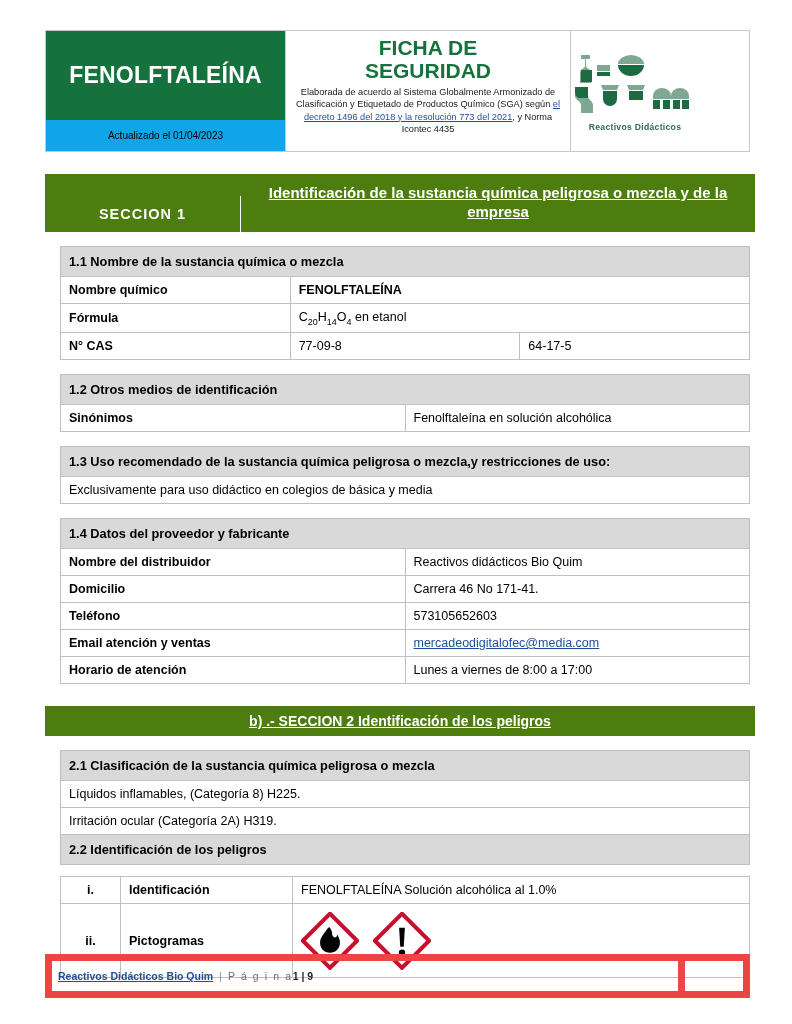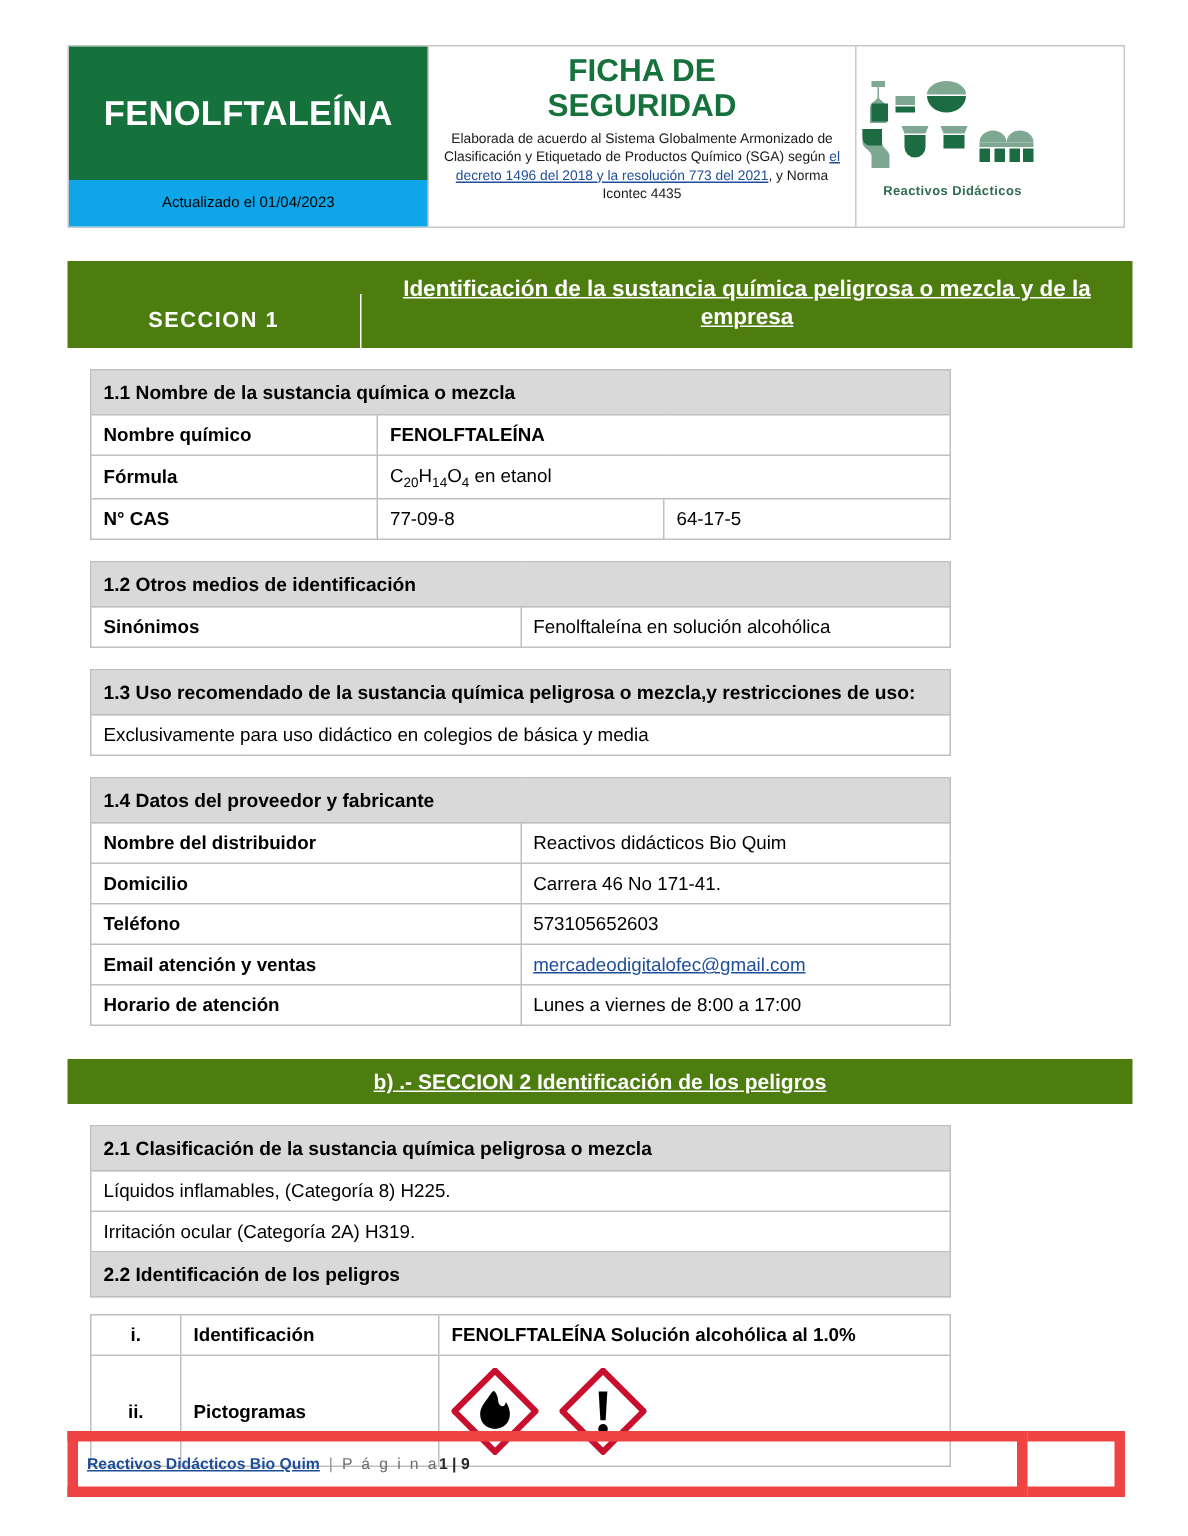--- a/index.html
+++ b/index.html
@@ -143,21 +143,21 @@
     font-weight: bold;
   }
   .section-banner.single .sb-only {
     text-align: center;
     width: 100%;
     text-decoration: underline;
   }
 
   
   .tbl {
-    width: 574px;
+    width: 690px;
     margin-left: 15px;
     border-collapse: collapse;
     table-layout: fixed;
     margin-top: 14px;
   }
   .tbl td, .tbl th {
     border: 1px solid #bfbfbf;
     padding: 6px 8px;
     font-size: 12.5px;
     vertical-align: middle;
@@ -180,21 +180,21 @@
   
   .tbl-roman .rn {
     width: 60px;
     text-align: center;
     font-weight: bold;
   }
   .tbl-roman .rl {
     width: 172px;
     font-weight: bold;
   }
-  .tbl-roman .rv { font-weight: bold; }
+  .tbl-roman .rv { font-weight: normal; }
   .picto-row td { height: 74px; }
   .picto-cell { padding-left: 12px; }
   .pictos { display: flex; gap: 14px; align-items: center; }
 
   
   .footer {
     position: absolute;
     left: 45px;
     bottom: 26px;
     width: 705px;
@@ -334,21 +334,21 @@
     <tr>
       <td class="lbl-cell">Domicilio</td>
       <td>Carrera 46 No 171-41.</td>
     </tr>
     <tr>
       <td class="lbl-cell">Teléfono</td>
       <td>573105652603</td>
     </tr>
     <tr>
       <td class="lbl-cell">Email atención y ventas</td>
-      <td><span class="lnk">mercadeodigitalofec@gmail.com</span></td>
+      <td><span class="lnk">mercadeodigitalofec@media.com</span></td>
     </tr>
     <tr>
       <td class="lbl-cell">Horario de atención</td>
       <td>Lunes a viernes de 8:00 a 17:00</td>
     </tr>
   </tbody>
     </table>
 
   <div class="section-banner single">
     <div class="sb-only">b) .- SECCION  2 Identificación de los peligros</div>

